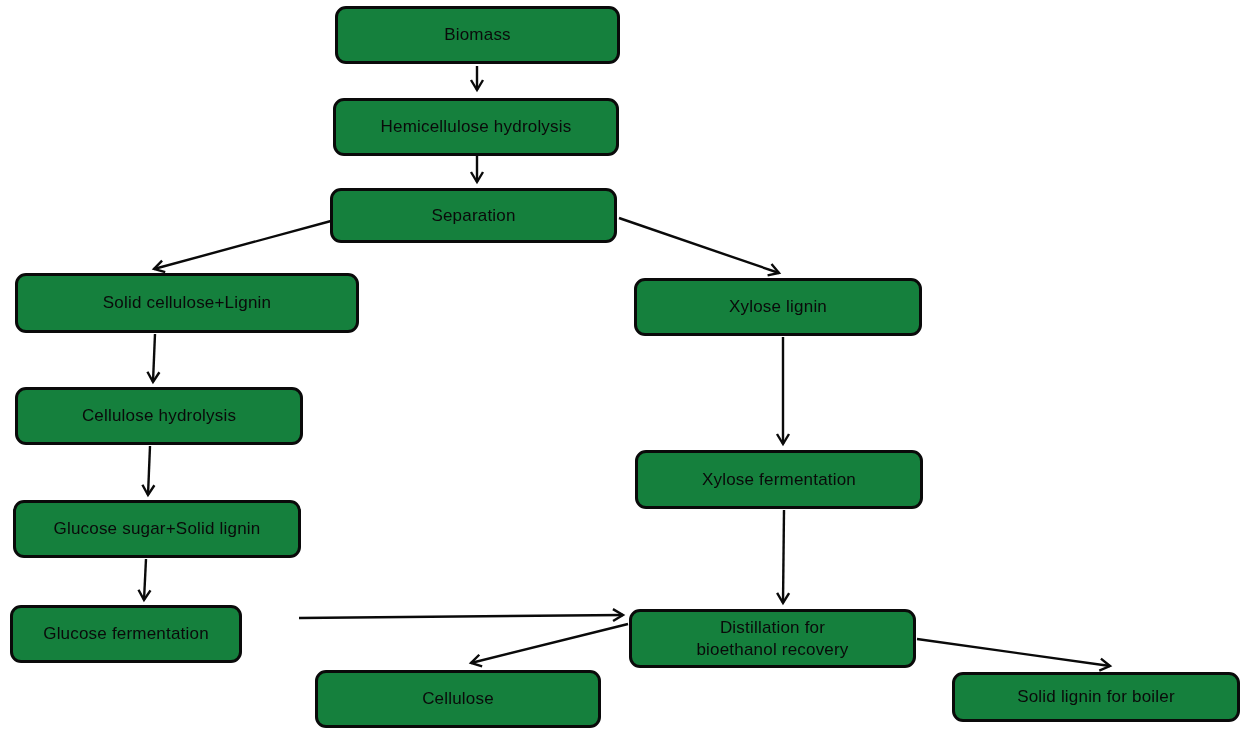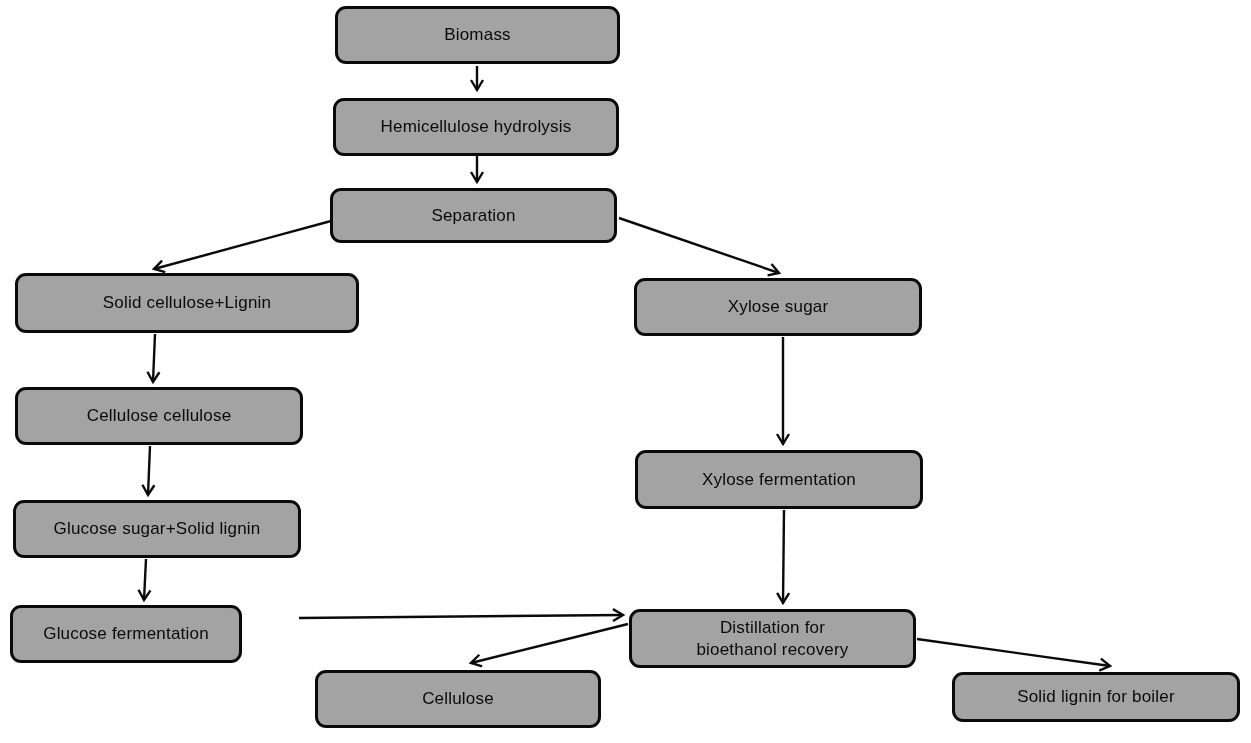--- a/index.html
+++ b/index.html
@@ -18,21 +18,21 @@
   svg.edges {
     position: absolute;
     left: 0;
     top: 0;
     width: 1251px;
     height: 743px;
   }
   .node {
     position: absolute;
     box-sizing: border-box;
-    background: #a3a3a3;
+    background: #15803d;
     border: 3px solid #0a0a0a;
     border-radius: 11px;
     display: flex;
     flex-direction: column;
     align-items: center;
     justify-content: center;
     text-align: center;
     font-size: 17px;
     line-height: 1.25;
     color: #0a0a0a;
@@ -76,25 +76,25 @@
 
   <div class="node" style="left:330px; top:188px; width:287px; height:55px">
     <span>Separation</span>
   </div>
 
   <div class="node" style="left:15px;  top:273px; width:344px; height:60px">
     <span>Solid cellulose+Lignin</span>
   </div>
 
   <div class="node" style="left:634px; top:278px; width:288px; height:58px">
-    <span>Xylose sugar</span>
+    <span>Xylose lignin</span>
   </div>
 
   <div class="node" style="left:15px;  top:387px; width:288px; height:58px">
-    <span>Cellulose cellulose</span>
+    <span>Cellulose hydrolysis</span>
   </div>
 
   <div class="node" style="left:635px; top:450px; width:288px; height:59px">
     <span>Xylose fermentation</span>
   </div>
 
   <div class="node" style="left:13px;  top:500px; width:288px; height:58px">
     <span>Glucose sugar+Solid lignin</span>
   </div>
 

